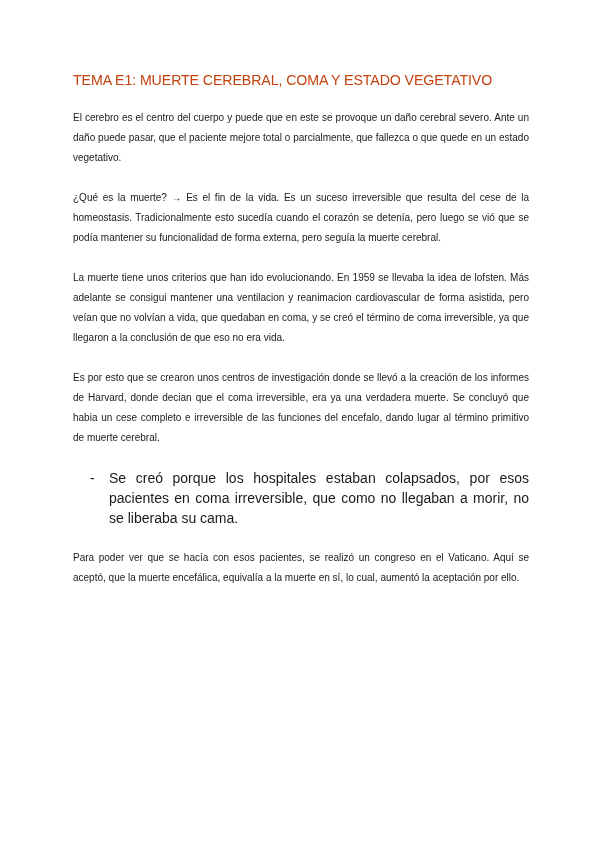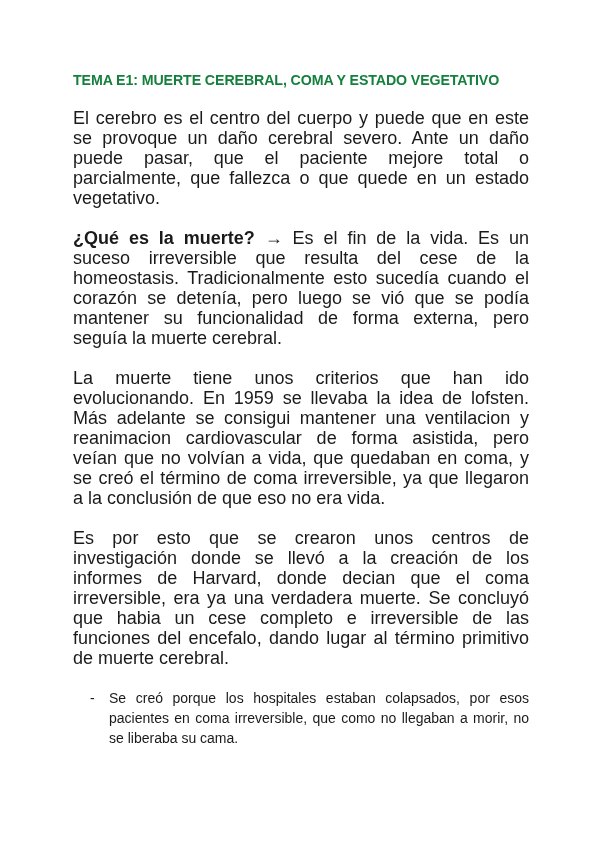--- a/index.html
+++ b/index.html
@@ -15,35 +15,35 @@
       font-family: "Liberation Sans", sans-serif;
       color: #1a1a1a;
     }
     .page {
       position: absolute;
       left: 73px;
       top: 70px;
       width: 456px;
     }
     .title {
-      color: #15803d;
-      font-weight: bold;
+      color: #c2410c;
+      font-weight: normal;
       font-size: 14.2px;
       line-height: 20px;
       margin: 0 0 18px 0;
       letter-spacing: -0.1px;
     }
     .para {
-      font-size: 18px;
+      font-size: 10px;
       line-height: 20px;
       text-align: justify;
       margin: 0 0 20px 0;
     }
     .para .lead {
-      font-weight: bold;
+      font-weight: normal;
     }
     .bullet-list {
       list-style: none;
       margin: 0 0 20px 0;
       padding: 0;
     }
     .bullet-item {
       position: relative;
       padding-left: 36px;
       font-size: 14px;
@@ -71,14 +71,15 @@
   <p class="para">Es por esto que se crearon unos centros de investigación donde se llevó a la creación de los informes de Harvard, donde decian que el coma irreversible, era ya una verdadera muerte. Se concluyó que habia un cese completo e irreversible de las funciones del encefalo, dando lugar al término primitivo de muerte cerebral.</p>
 
   <ul class="bullet-list">
     <li class="bullet-item">
       <span class="bullet-marker">-</span>
       <span>Se creó porque los hospitales estaban colapsados, por esos pacientes en coma irreversible, que como no llegaban a morir, no se liberaba su cama.</span>
     </li>
   </ul>
 
 
+  <p class="para">Para poder ver que se hacía con esos pacientes, se realizó un congreso en el Vaticano. Aquí se aceptó, que la muerte encefálica, equivalía a la muerte en sí, lo cual, aumentó la aceptación por ello.</p>
 
 </div>
 
 </body></html>

